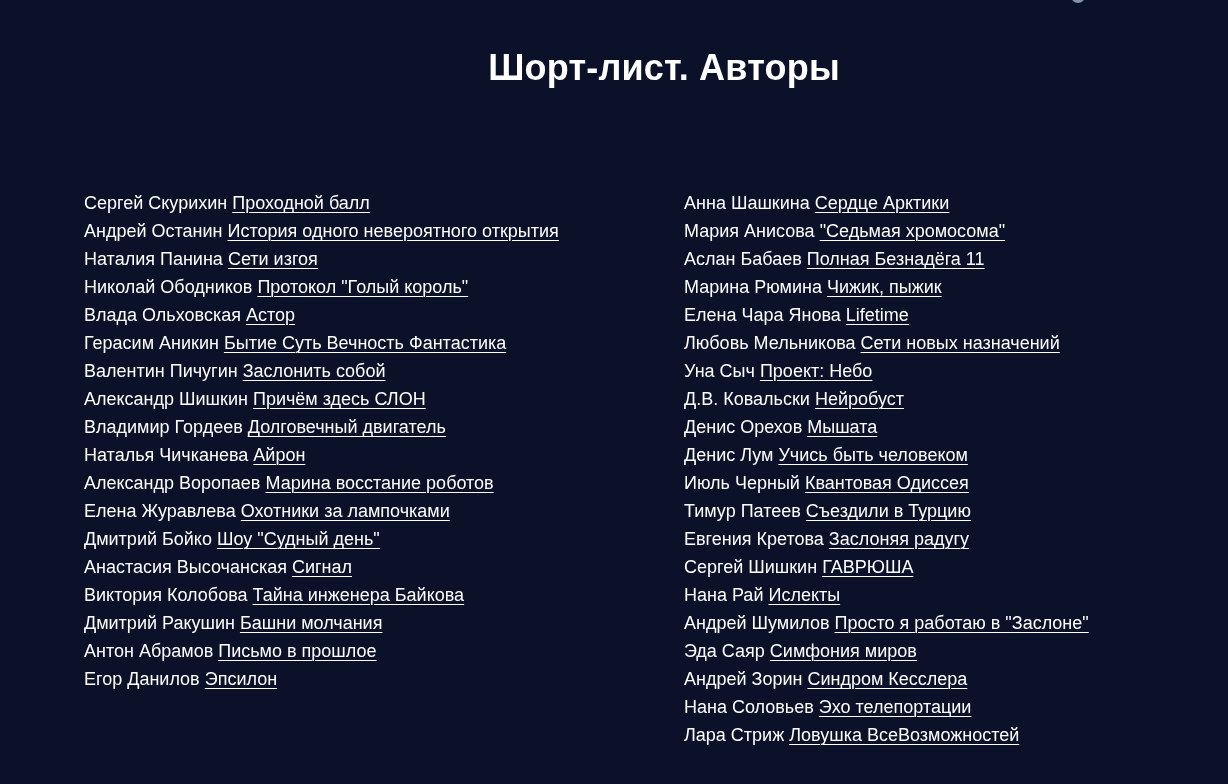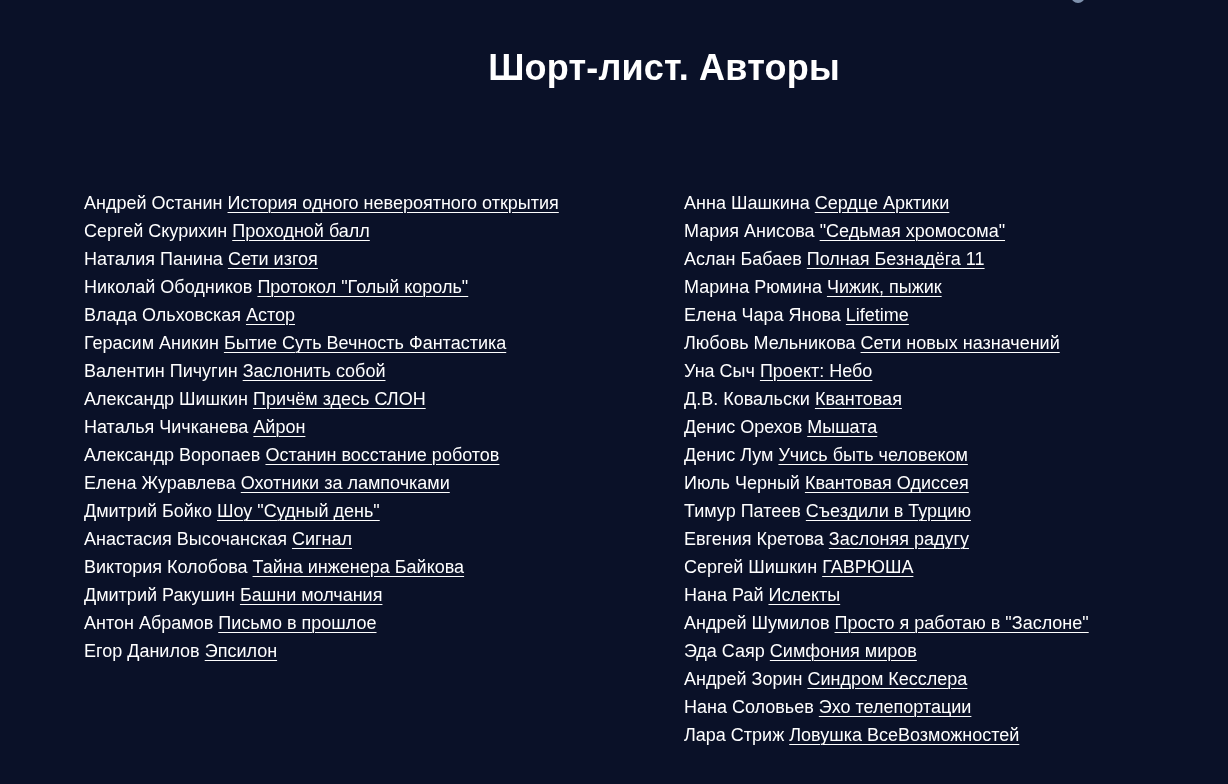--- a/index.html
+++ b/index.html
@@ -69,47 +69,48 @@
 </head>
 <body>
 
 <div class="top-dot"></div>
 
 <main class="container">
   <h1 class="page-title">Шорт-лист. Авторы</h1>
 
   <div class="columns">
     <ul class="col left">
+        <li class="entry"><span class="author">Сергей Скурихин</span> <a class="title-link" href="#">Проходной балл</a></li>
         <li class="entry"><span class="author">Андрей Останин</span> <a class="title-link" href="#">История одного невероятного открытия</a></li>
-        <li class="entry"><span class="author">Сергей Скурихин</span> <a class="title-link" href="#">Проходной балл</a></li>
         <li class="entry"><span class="author">Наталия Панина</span> <a class="title-link" href="#">Сети изгоя</a></li>
         <li class="entry"><span class="author">Николай Ободников</span> <a class="title-link" href="#">Протокол "Голый король"</a></li>
         <li class="entry"><span class="author">Влада Ольховская</span> <a class="title-link" href="#">Астор</a></li>
         <li class="entry"><span class="author">Герасим Аникин</span> <a class="title-link" href="#">Бытие Суть Вечность Фантастика</a></li>
         <li class="entry"><span class="author">Валентин Пичугин</span> <a class="title-link" href="#">Заслонить собой</a></li>
         <li class="entry"><span class="author">Александр Шишкин</span> <a class="title-link" href="#">Причём здесь СЛОН</a></li>
+        <li class="entry"><span class="author">Владимир Гордеев</span> <a class="title-link" href="#">Долговечный двигатель</a></li>
         <li class="entry"><span class="author">Наталья Чичканева</span> <a class="title-link" href="#">Айрон</a></li>
-        <li class="entry"><span class="author">Александр Воропаев</span> <a class="title-link" href="#">Останин восстание роботов</a></li>
+        <li class="entry"><span class="author">Александр Воропаев</span> <a class="title-link" href="#">Марина восстание роботов</a></li>
         <li class="entry"><span class="author">Елена Журавлева</span> <a class="title-link" href="#">Охотники за лампочками</a></li>
         <li class="entry"><span class="author">Дмитрий Бойко</span> <a class="title-link" href="#">Шоу "Судный день"</a></li>
         <li class="entry"><span class="author">Анастасия Высочанская</span> <a class="title-link" href="#">Сигнал</a></li>
         <li class="entry"><span class="author">Виктория Колобова</span> <a class="title-link" href="#">Тайна инженера Байкова</a></li>
         <li class="entry"><span class="author">Дмитрий Ракушин</span> <a class="title-link" href="#">Башни молчания</a></li>
         <li class="entry"><span class="author">Антон Абрамов</span> <a class="title-link" href="#">Письмо в прошлое</a></li>
         <li class="entry"><span class="author">Егор Данилов</span> <a class="title-link" href="#">Эпсилон</a></li>
       </ul>
     <ul class="col right">
         <li class="entry"><span class="author">Анна Шашкина</span> <a class="title-link" href="#">Сердце Арктики</a></li>
         <li class="entry"><span class="author">Мария Анисова</span> <a class="title-link" href="#">"Седьмая хромосома"</a></li>
         <li class="entry"><span class="author">Аслан Бабаев</span> <a class="title-link" href="#">Полная Безнадёга 11</a></li>
         <li class="entry"><span class="author">Марина Рюмина</span> <a class="title-link" href="#">Чижик, пыжик</a></li>
         <li class="entry"><span class="author">Елена Чара Янова</span> <a class="title-link" href="#">Lifetime</a></li>
         <li class="entry"><span class="author">Любовь Мельникова</span> <a class="title-link" href="#">Сети новых назначений</a></li>
         <li class="entry"><span class="author">Уна Сыч</span> <a class="title-link" href="#">Проект: Небо</a></li>
-        <li class="entry"><span class="author">Д.В. Ковальски</span> <a class="title-link" href="#">Квантовая</a></li>
+        <li class="entry"><span class="author">Д.В. Ковальски</span> <a class="title-link" href="#">Нейробуст</a></li>
         <li class="entry"><span class="author">Денис Орехов</span> <a class="title-link" href="#">Мышата</a></li>
         <li class="entry"><span class="author">Денис Лум</span> <a class="title-link" href="#">Учись быть человеком</a></li>
         <li class="entry"><span class="author">Июль Черный</span> <a class="title-link" href="#">Квантовая Одиссея</a></li>
         <li class="entry"><span class="author">Тимур Патеев</span> <a class="title-link" href="#">Съездили в Турцию</a></li>
         <li class="entry"><span class="author">Евгения Кретова</span> <a class="title-link" href="#">Заслоняя радугу</a></li>
         <li class="entry"><span class="author">Сергей Шишкин</span> <a class="title-link" href="#">ГАВРЮША</a></li>
         <li class="entry"><span class="author">Нана Рай</span> <a class="title-link" href="#">Ислекты</a></li>
         <li class="entry"><span class="author">Андрей Шумилов</span> <a class="title-link" href="#">Просто я работаю в "Заслоне"</a></li>
         <li class="entry"><span class="author">Эда Саяр</span> <a class="title-link" href="#">Симфония миров</a></li>
         <li class="entry"><span class="author">Андрей Зорин</span> <a class="title-link" href="#">Синдром Кесслера</a></li>

